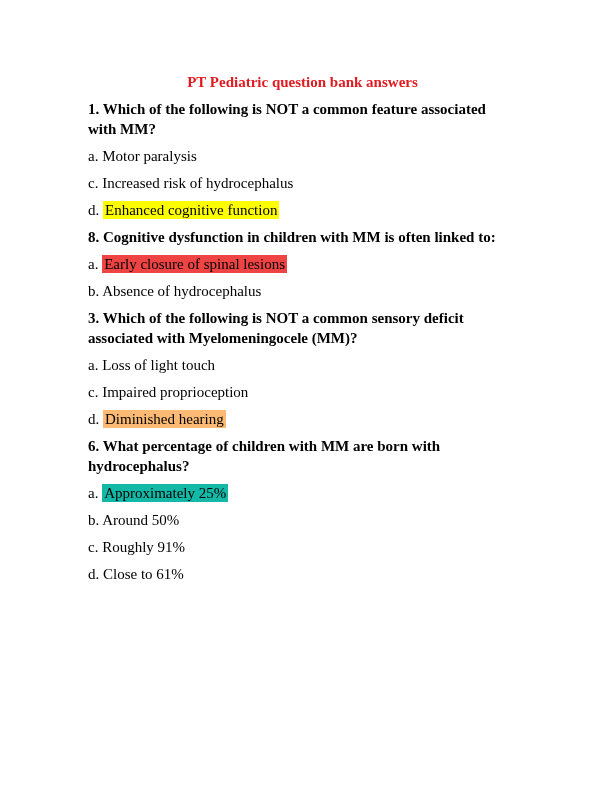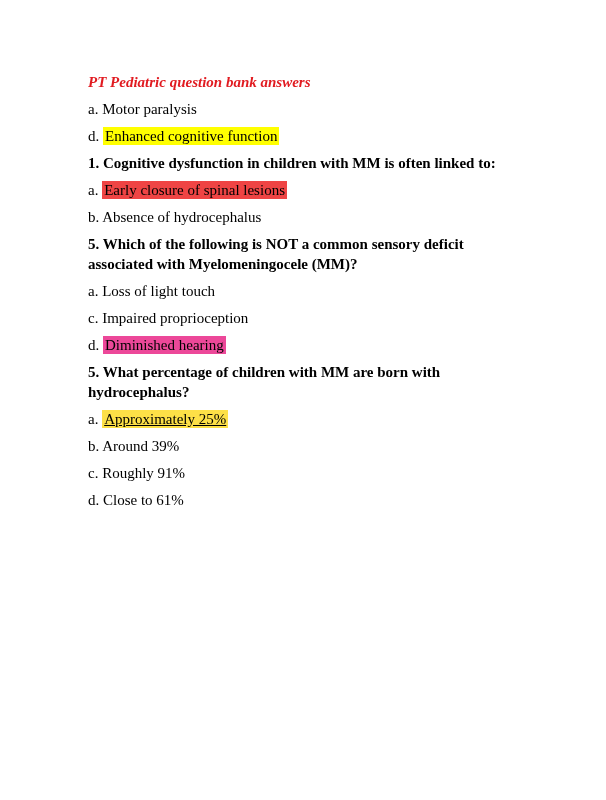--- a/index.html
+++ b/index.html
@@ -20,22 +20,22 @@
     box-sizing: border-box;
     width: 100%;
     padding: 72px 89px 0 88px;
   }
   .content p {
     margin: 0 0 7px 0;
     font-size: 15px;
     line-height: 20px;
   }
   .doc-title {
+    text-align: center;
     font-weight: bold;
-    font-style: italic;
   }
   .section-heading {
     font-weight: bold;
   }
   .q-heading {
     font-weight: bold;
   }
   .option {
     font-weight: normal;
   }
@@ -43,29 +43,31 @@
     padding: 1px 2px;
   }
 </style>
 </head>
 <body>
 
 <div class="page" style="background: rgb(255, 255, 255); color: rgb(0, 0, 0);">
   <div class="content">
     <p class="doc-title" style="color: rgb(225, 27, 33);">PT Pediatric question bank answers</p>
     <div id="questions">
+        <p class="q-heading">1. Which of the following is NOT a common feature associated with MM?</p>
         <p class="option"><span>a. </span><span>Motor paralysis</span></p>
+        <p class="option"><span>c. </span><span>Increased risk of hydrocephalus</span></p>
         <p class="option"><span>d. </span><span class="hl" style="background-color: rgb(255, 255, 0);">Enhanced cognitive function</span></p>
-        <p class="q-heading">1. Cognitive dysfunction in children with MM is often linked to:</p>
+        <p class="q-heading">8. Cognitive dysfunction in children with MM is often linked to:</p>
         <p class="option"><span>a. </span><span class="hl" style="background-color: #ef4444;">Early closure of spinal lesions</span></p>
         <p class="option"><span>b. </span><span>Absence of hydrocephalus</span></p>
-        <p class="q-heading">5. Which of the following is NOT a common sensory deficit associated with Myelomeningocele (MM)?</p>
+        <p class="q-heading">3. Which of the following is NOT a common sensory deficit associated with Myelomeningocele (MM)?</p>
         <p class="option"><span>a. </span><span>Loss of light touch</span></p>
         <p class="option"><span>c. </span><span>Impaired proprioception</span></p>
-        <p class="option"><span>d. </span><span class="hl" style="background-color: #ec4899;">Diminished hearing</span></p>
-        <p class="q-heading">5. What percentage of children with MM are born with hydrocephalus?</p>
-        <p class="option"><span>a. </span><span class="hl" style="background-color: #fde047; text-decoration: underline;">Approximately 25%</span></p>
-        <p class="option"><span>b. </span><span>Around 39%</span></p>
+        <p class="option"><span>d. </span><span class="hl" style="background-color: #fdba74;">Diminished hearing</span></p>
+        <p class="q-heading">6. What percentage of children with MM are born with hydrocephalus?</p>
+        <p class="option"><span>a. </span><span class="hl" style="background-color: #14b8a6;">Approximately 25%</span></p>
+        <p class="option"><span>b. </span><span>Around 50%</span></p>
         <p class="option"><span>c. </span><span>Roughly 91%</span></p>
         <p class="option"><span>d. </span><span>Close to 61%</span></p>
       </div>
   </div>
 </div>
 
 </body></html>

